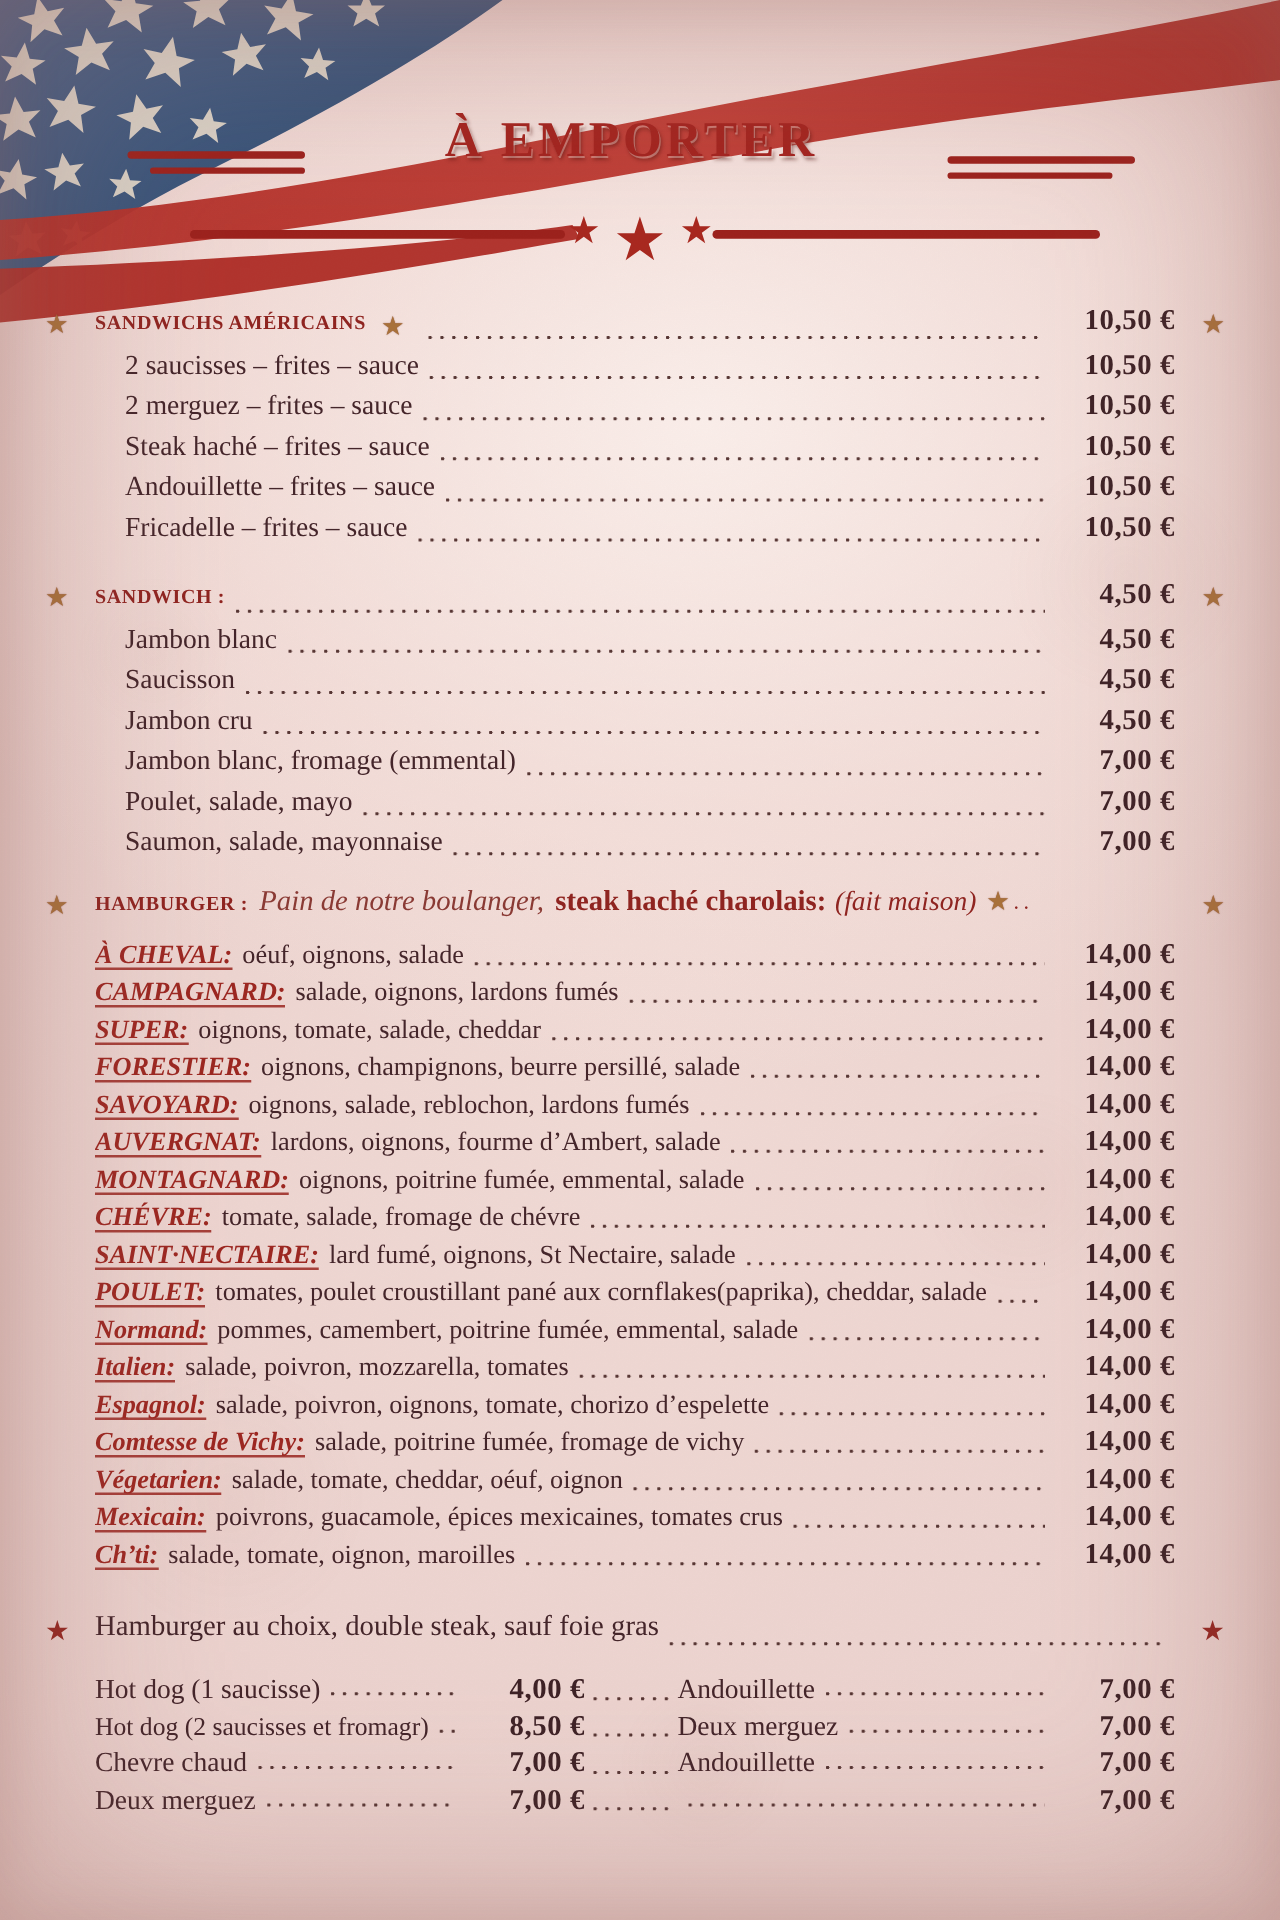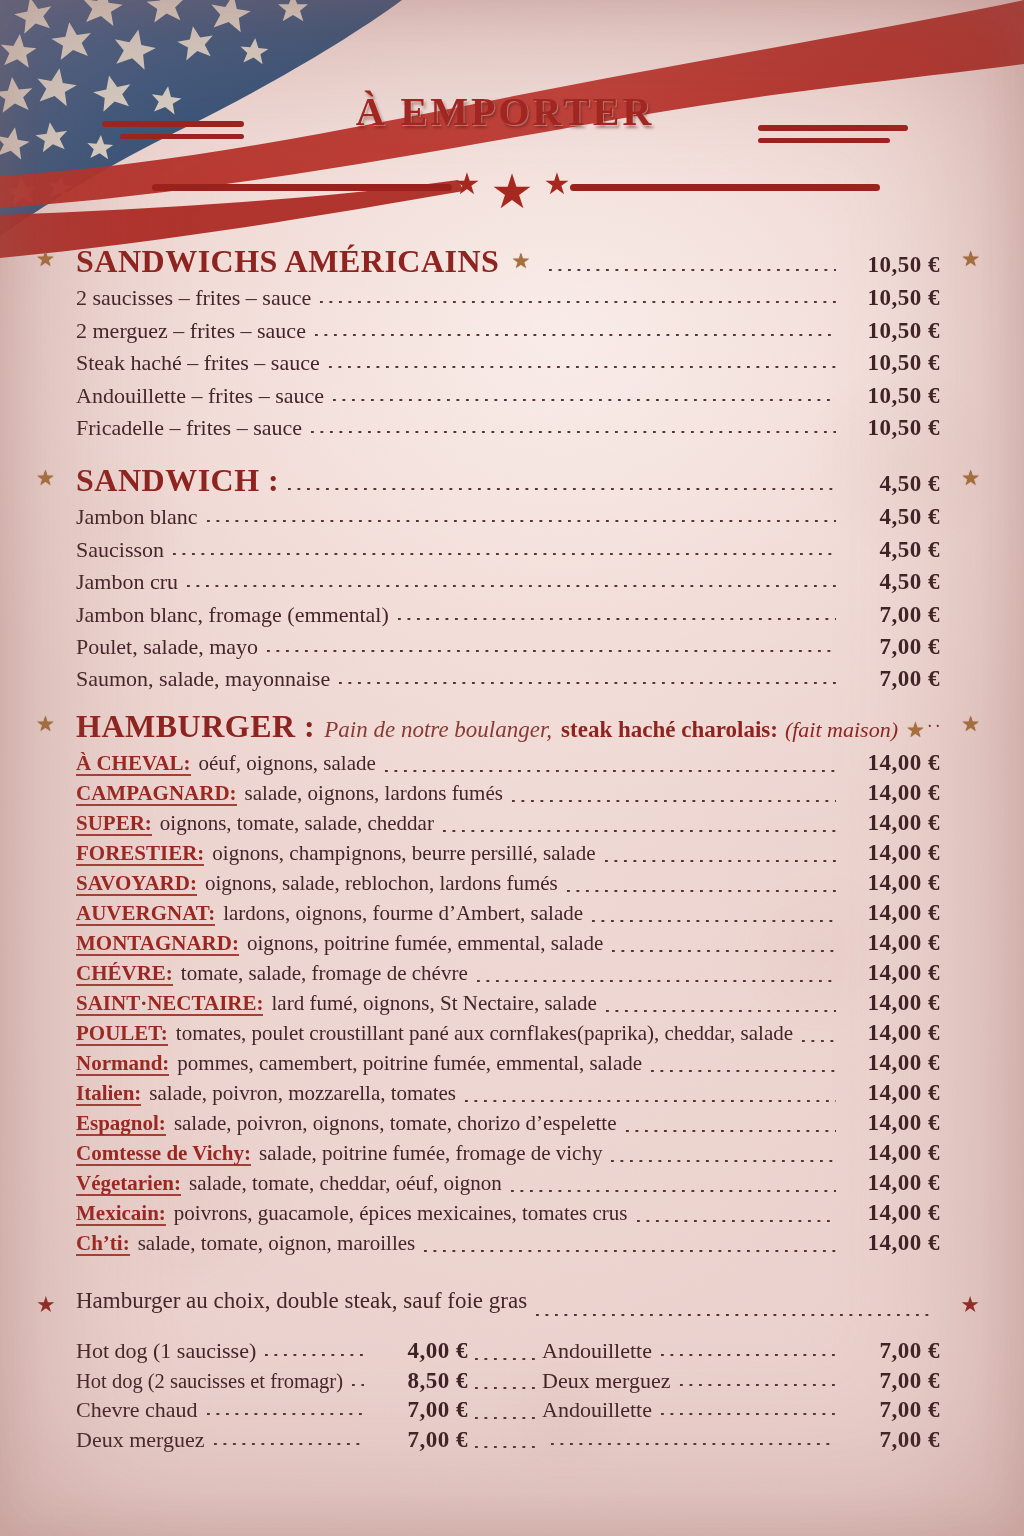--- a/index.html
+++ b/index.html
@@ -28,37 +28,37 @@
     font-size:40px;font-weight:bold;letter-spacing:3px;color:#a3241f;
     text-shadow:1px 1px 0 rgba(255,240,235,.35), 2px 3px 3px rgba(80,18,14,.45);}
   .speed{position:absolute;background:#9c221d;border-radius:4px;z-index:3;}
   .hdr-underline{position:absolute;top:184px;height:7px;background:#9c221d;border-radius:4px;z-index:3;}
   .hdr-stars{position:absolute;top:163px;left:0;width:1024px;text-align:center;z-index:4;color:#a8281f;}
   .hdr-stars .s-small{font-size:30px;vertical-align:14px;letter-spacing:0;}
   .hdr-stars .s-big{font-size:48px;margin:0 10px;}
 
   
   .menu{position:absolute;left:76px;top:243px;width:864px;z-index:3;color:#44252a;}
-  .row{display:flex;align-items:flex-end;height:32.4px;font-size:22px;white-space:nowrap;}
+  .row{display:flex;align-items:flex-start;height:32.4px;font-size:22px;white-space:nowrap;margin-left:24px;}
   .dots{flex:1 1 auto;min-width:10px;height:4px;margin:0 8px;align-self:flex-end;margin-bottom:7px;
     background-image:radial-gradient(circle at 2.2px 2px, rgba(78,44,42,.95) 1.25px, rgba(0,0,0,0) 1.5px);
     background-size:9.5px 4px;background-repeat:repeat-x;}
   .price{flex:0 0 96px;text-align:right;font-weight:bold;font-size:23px;color:#3e2226;letter-spacing:.5px;font-family:Liberation Serif, serif;}
   .sec{position:relative;margin-bottom:21px;}
   .sec-header{display:flex;align-items:baseline;height:36px;white-space:nowrap;position:relative;}
-  .sec-title{font-weight:bold;font-size:32px;color:#8f2420;letter-spacing:.5px;text-align:right;}
+  .sec-title{font-weight:bold;font-size:16px;color:#8f2420;letter-spacing:.5px;text-align:right;}
   .star-bronze{color:#a8713a;text-shadow:0 0 1px rgba(110,40,20,.8);font-size:21px;}
   .star-red{color:#93251f;font-size:22px;}
   .margin-star-left{position:absolute;left:-40px;top:4px;}
   .margin-star-right{position:absolute;right:-40px;top:4px;}
   .title-star{margin:0 10px 0 12px;align-self:center;}
 
   .ham-row{display:flex;align-items:baseline;height:30px;font-size:21px;white-space:nowrap;overflow:hidden;}
   .ham-name{font-weight:bold;color:#9c2721;border-bottom:2.2px solid rgba(153,37,30,.85);
-    display:inline-block;line-height:1.05;}
+    display:inline-block;line-height:1.05;font-style:italic;}
   .ham-desc{margin-left:8px;}
   .ham-sub-reg{color:#8a3a34;font-size:23px;margin-left:9px;font-style:italic;}
   .ham-sub-bold{color:#8f2420;font-weight:bold;font-size:23px;margin-left:9px;}
   .ham-sub-ital{color:#8f2420;font-style:italic;font-size:22px;margin-left:7px;margin-right:8px;}
   .mini-dots{align-self:center;color:#8f2420;font-size:18px;letter-spacing:2px;margin-left:2px;}
 
   .footer-note{position:relative;display:flex;align-items:baseline;height:36px;
     font-size:23px;white-space:nowrap;margin-top:28px;}
   .bottom{margin-top:14px;}
   .b-row{display:flex;align-items:baseline;height:29.5px;font-size:22px;white-space:nowrap;}

